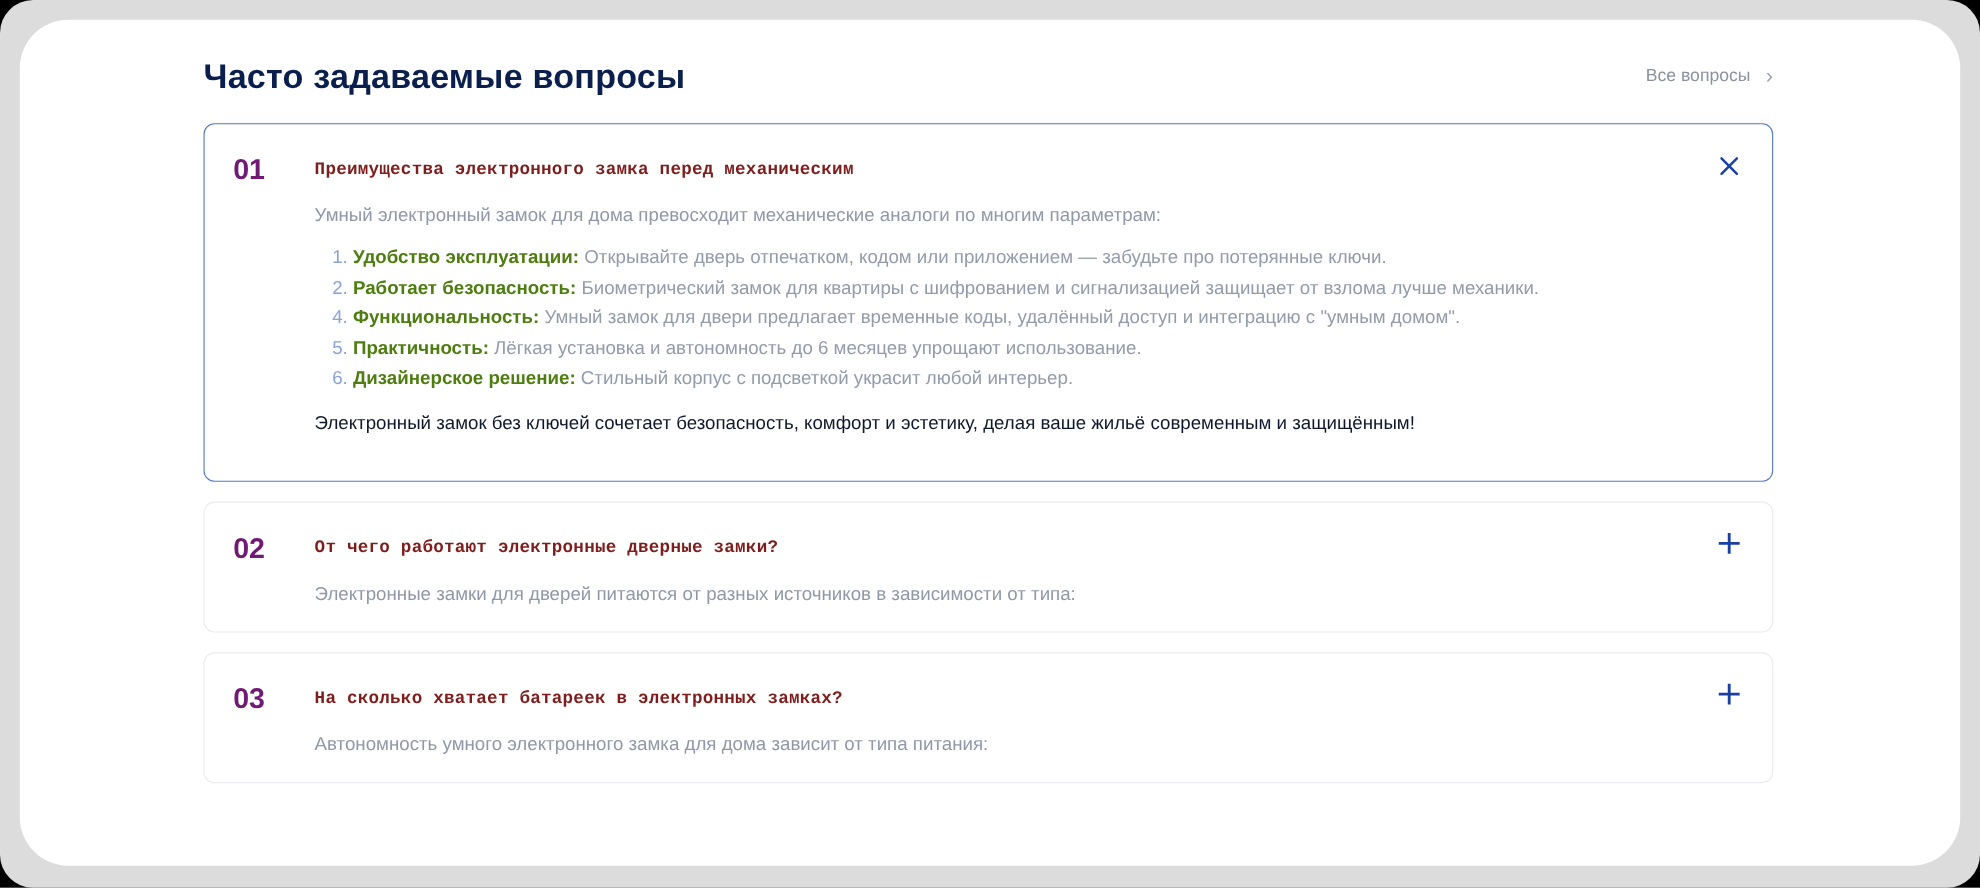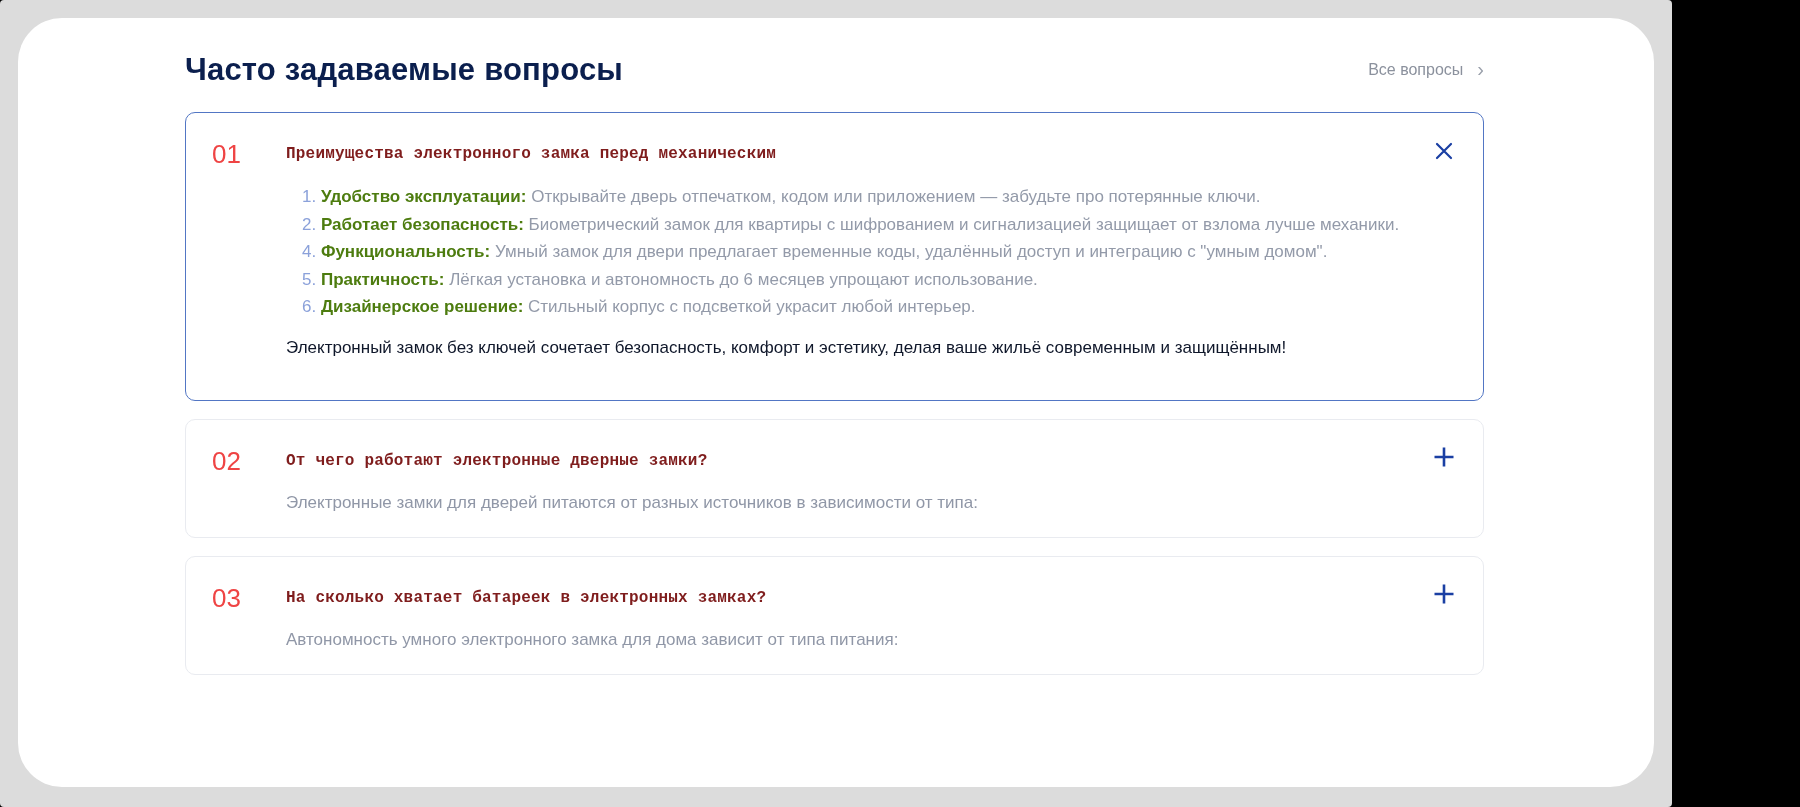--- a/index.html
+++ b/index.html
@@ -4,23 +4,23 @@
 <style>
   html,body{margin:0;padding:0;}
   body{
     width:1800px;height:807px;
     background:#000;
     font-family:"Liberation Sans","DejaVu Sans",sans-serif;
     overflow:hidden;
   }
   .stage{
     position:relative;
-    width:1672px;height:807px;
+    width:1800px;height:807px;
     background:#dcdcdc;
-    border-radius:4px;
+    border-radius:30px;
   }
   .card{
     position:absolute;
     left:18px;top:18px;right:18px;bottom:20px;
     background:#ffffff;
     border-radius:44px;
     box-sizing:border-box;
     padding:34px 170px 0 167px;
   }
   .card-header{
@@ -68,22 +68,22 @@
     border:1.5px solid #5276c4;
     padding-bottom:40px;
   }
   .faq-item.collapsed{
     border:1px solid #e9ebf0;
     padding-bottom:22px;
   }
   .faq-num{
     grid-area:num;
     font-size:26px;
-    font-weight:400;
-    color:#ef4444;
+    font-weight:700;
+    color:#701a75;
     padding-left:2px;
     line-height:34px;
   }
   .faq-question{
     grid-area:title;
     margin:0;
     font-size:16px;
     font-weight:700;
     color:#7f1d1d;
     line-height:34px;
@@ -141,20 +141,21 @@
     <div class="faq-list" id="faq-list">
         <div class="faq-item expanded">
           <div class="faq-num">01</div>
           <h2 class="faq-question">Преимущества электронного замка перед механическим</h2>
           <button class="faq-toggle">
             <span><svg width="24" height="24" viewBox="0 0 24 24">
                 <path d="M5 5 L19 19 M19 5 L5 19" stroke="#1a3fa3" stroke-width="2.2" stroke-linecap="round" fill="none"></path>
               </svg></span>
           </button>
           <div class="faq-body">
+            <p class="faq-intro">Умный электронный замок для дома превосходит механические аналоги по многим параметрам:</p>
             <ol class="faq-ol">
               <li><span class="li-num">1. </span><span class="li-label">Удобство эксплуатации:</span><span> Открывайте дверь отпечатком, кодом или приложением — забудьте про потерянные ключи.</span></li>
               <li><span class="li-num">2. </span><span class="li-label">Работает безопасность:</span><span> Биометрический замок для квартиры с шифрованием и сигнализацией защищает от взлома лучше механики.</span></li>
               <li><span class="li-num">4. </span><span class="li-label">Функциональность:</span><span> Умный замок для двери предлагает временные коды, удалённый доступ и интеграцию с "умным домом".</span></li>
               <li><span class="li-num">5. </span><span class="li-label">Практичность:</span><span> Лёгкая установка и автономность до 6 месяцев упрощают использование.</span></li>
               <li><span class="li-num">6. </span><span class="li-label">Дизайнерское решение:</span><span> Стильный корпус с подсветкой украсит любой интерьер.</span></li>
             </ol>
             <p class="faq-outro">Электронный замок без ключей сочетает безопасность, комфорт и эстетику, делая ваше жильё современным и защищённым!</p>
           </div>
         </div>

